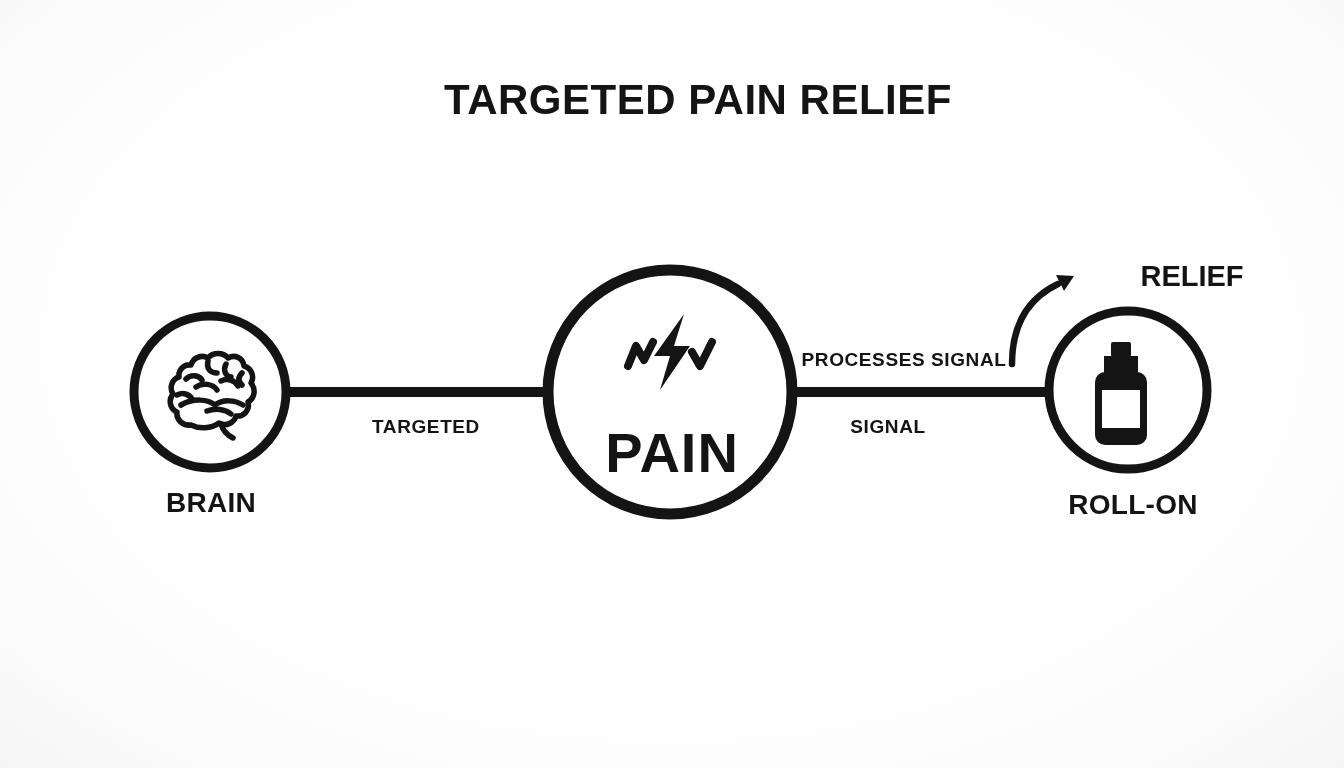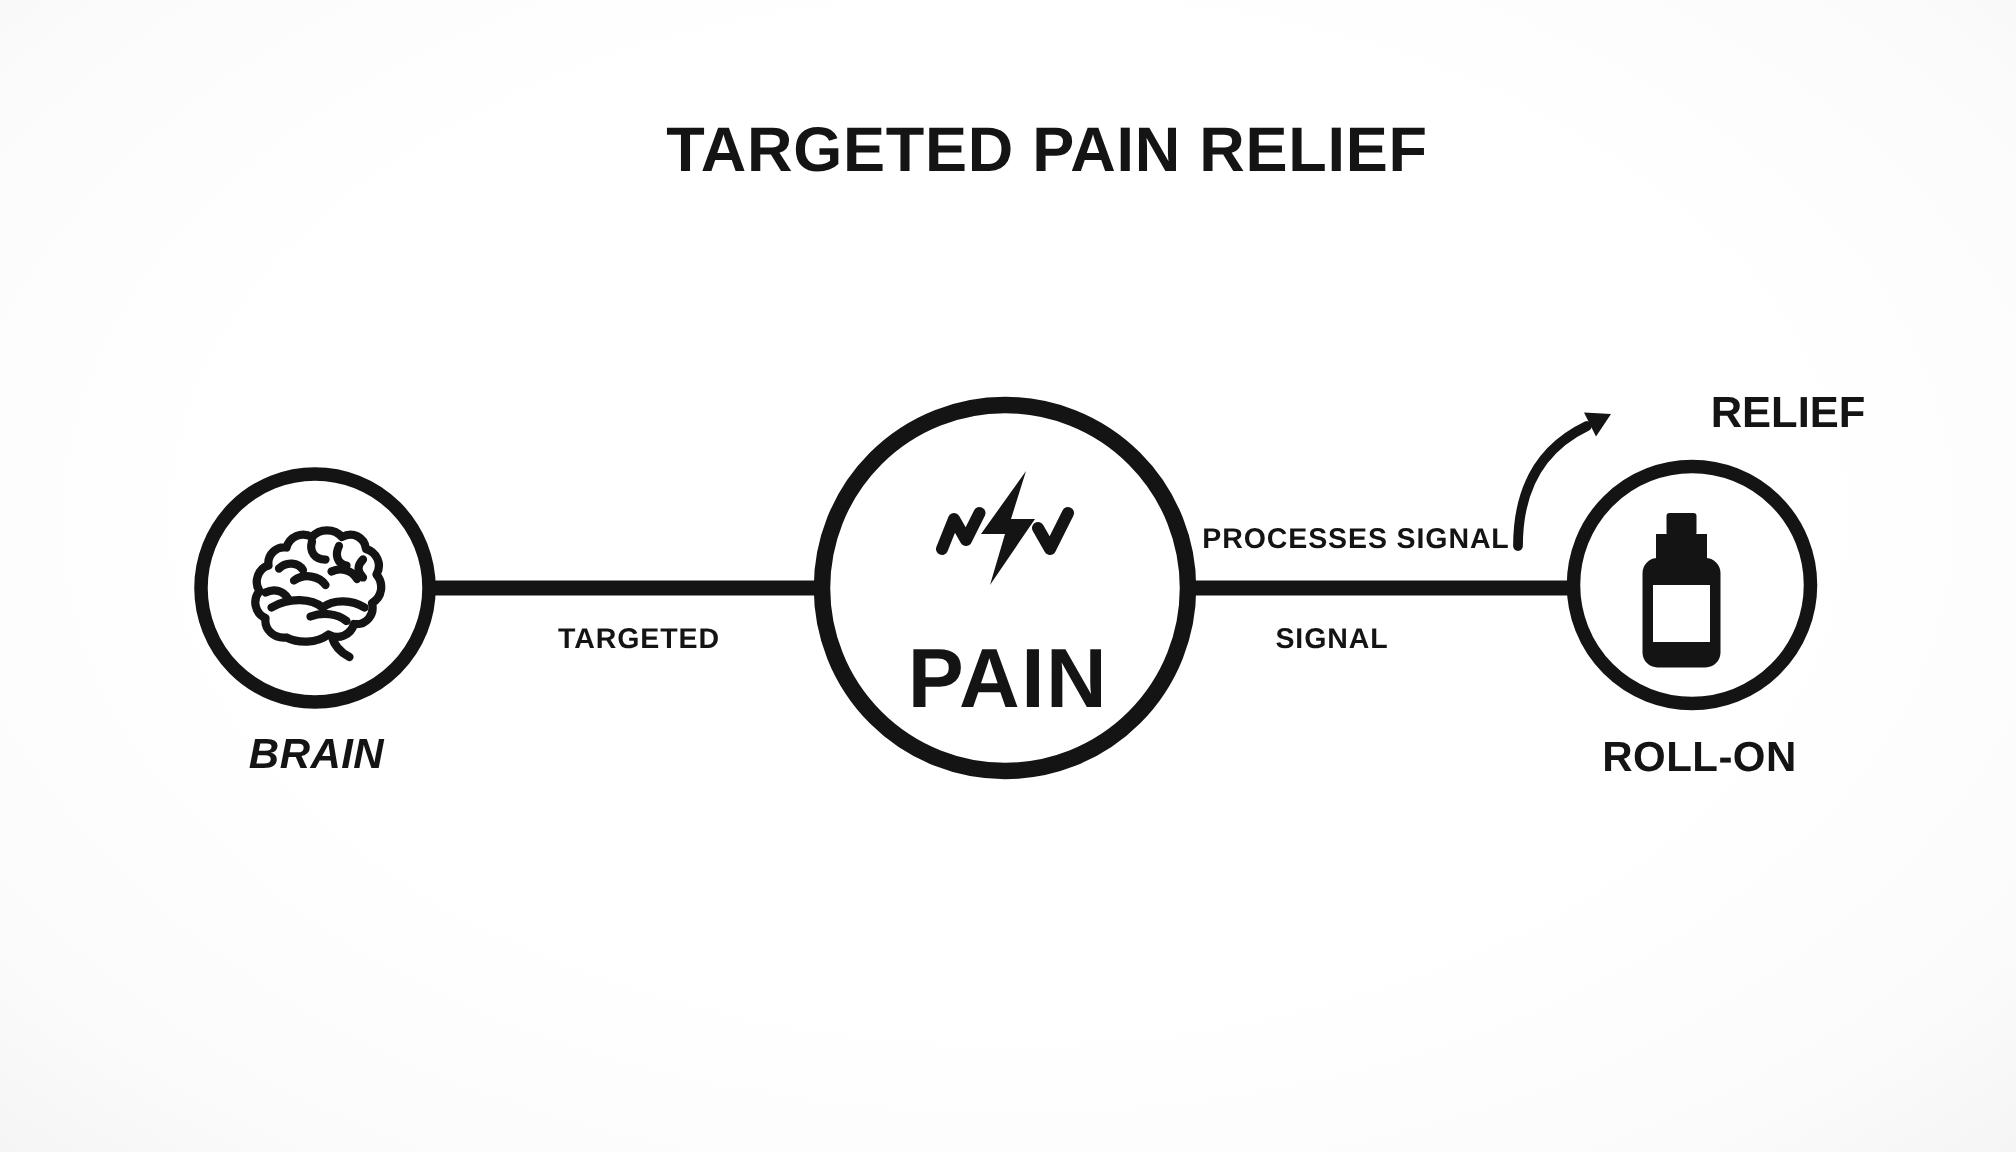--- a/index.html
+++ b/index.html
@@ -43,21 +43,21 @@
     letter-spacing: 1px;
     margin-top: 28px;
   }
   .relief-label {
     left: 1192px; top: 276px;
     font-size: 29px;
   }
   .lbl-processes { left: 426px; top: 427px; }
   .lbl-modulates { left: 904px; top: 360px; }
   .lbl-applies  { left: 888px; top: 427px; }
-  .lbl-brain    { left: 211px; top: 503px; font-style: italic; }
+  .lbl-brain    { left: 211px; top: 503px; }
   .lbl-rollon   { left: 1133px; top: 505px; }
   svg.diagram-shapes {
     position: absolute;
     left: 0; top: 0;
     width: 1344px;
     height: 768px;
   }
 </style>
 </head>
 <body>

